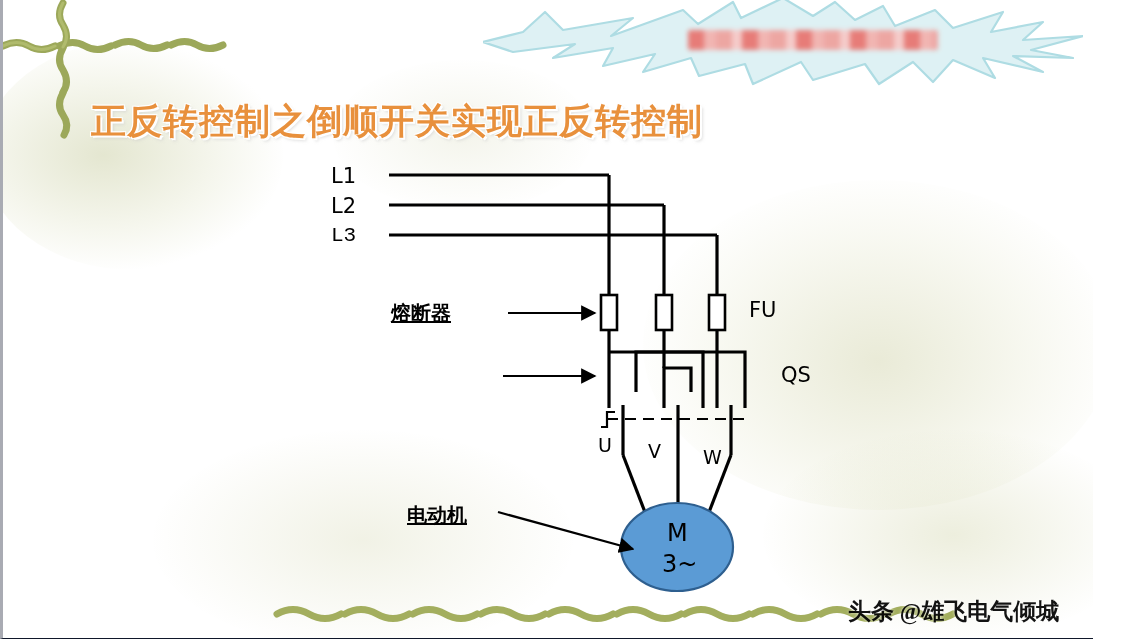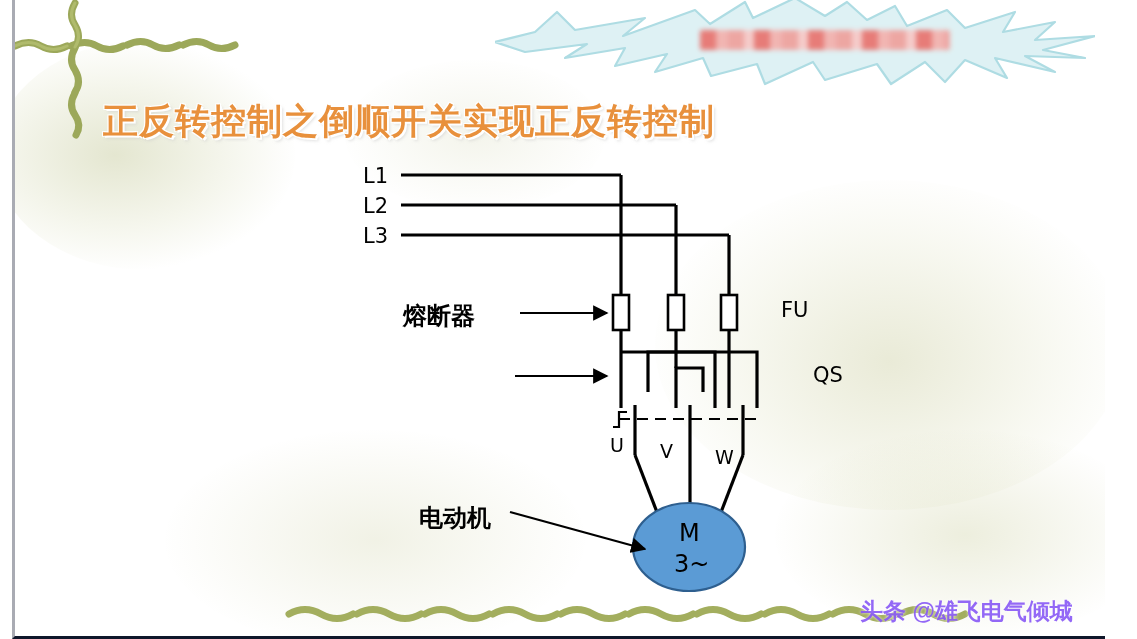--- a/index.html
+++ b/index.html
@@ -3,25 +3,25 @@
 <meta charset="utf-8">
 <style>
   * { margin:0; padding:0; box-sizing:border-box; }
   html,body { width:1137px; height:639px; overflow:hidden; }
   body {
     font-family:"Liberation Sans", sans-serif;
     background:#ffffff;
     position:relative;
   }
   #slide {
-    position:absolute; left:12px; top:0; width:1093px; height:639px;
+    position:absolute; left:0; top:0; width:1093px; height:639px;
     background:#ffffff;
     overflow:hidden;
     border-left:3px solid #a9abb3;
-    border-bottom:3px solid #0f172a;
+    border-bottom:1px solid #0f172a;
   }
   
   .bg-floral { position:absolute; border-radius:50%; pointer-events:none; }
   .bg1 { left:-20px;  top:40px;  width:300px; height:230px;
          background:radial-gradient(ellipse at 40% 50%, rgba(206,210,170,.55) 0%, rgba(223,226,196,.30) 45%, rgba(255,255,255,0) 72%); }
   .bg2 { left:640px;  top:180px; width:470px; height:330px;
          background:radial-gradient(ellipse at 50% 55%, rgba(212,214,176,.50) 0%, rgba(228,230,202,.26) 48%, rgba(255,255,255,0) 74%); }
   .bg3 { left:150px;  top:430px; width:420px; height:220px;
          background:radial-gradient(ellipse at 50% 50%, rgba(214,216,180,.34) 0%, rgba(255,255,255,0) 72%); }
   .bg4 { left:760px;  top:430px; width:380px; height:210px;
@@ -61,30 +61,30 @@
 
   
   #diagram { position:absolute; left:0; top:0; width:1137px; height:639px; }
 
   .dlabel {
     position:absolute;
     font-family:"DejaVu Sans", sans-serif;
     color:#000;
     white-space:nowrap;
   }
-  .lat { font-size:21px; font-weight:500;margin-left:20px; }
-  .cjk { font-size:24px; font-weight:bold; font-family:"DejaVu Sans", sans-serif; }
+  .lat { font-size:21px; font-weight:500; }
+  .cjk { font-size:20px; font-weight:bold; font-family:"DejaVu Sans", sans-serif;text-decoration:underline; }
   .small-lat { font-size:19px; }
 
   
   #watermark {
     position:absolute; left:845px; top:596px;
-    font-family:Liberation Sans, sans-serif;
+    font-family:Liberation Serif, serif;
     font-size:23px; font-weight:bold;
-    color:#8b5cf6;
+    color:#000000;
     text-shadow:0 0 3px rgba(255,255,255,.9);
     white-space:nowrap;
     opacity:.92;
   }
 </style>
 </head>
 <body>
 
 <div id="slide">
 
@@ -202,21 +202,21 @@
 
     <g stroke="#000" fill="none" stroke-width="2.2">
       <path d="M505 313 H592" marker-end="url(#arrowEnd)"></path>
       <path d="M500 376 H592" marker-end="url(#arrowEnd)"></path>
       <path d="M495 512 L630 549" marker-end="url(#arrowEnd)"></path>
     </g>
   </svg>
 
   <div class="dlabel lat" style="left:328px; top:164px;">L1</div>
   <div class="dlabel lat" style="left:328px; top:194px;">L2</div>
-  <div class="dlabel lat" style="left:328px; top:224px;">L3</div>
+  <div class="dlabel lat" style="left:328px; top:224px;font-family:Liberation Mono, monospace;">L3</div>
 
   <div class="dlabel cjk" style="left:388px; top:300px;">熔断器</div>
   <div class="dlabel cjk" style="left:404px; top:502px;">电动机</div>
 
   <div class="dlabel lat" style="left:746px; top:298px;text-align:center;">FU</div>
   <div class="dlabel lat" style="left:778px; top:363px;text-align:center;">QS</div>
 
   <div class="dlabel small-lat" style="left:595px; top:434px;">U</div>
   <div class="dlabel small-lat" style="left:645px; top:440px;">V</div>
   <div class="dlabel small-lat" style="left:700px; top:446px;">W</div>

